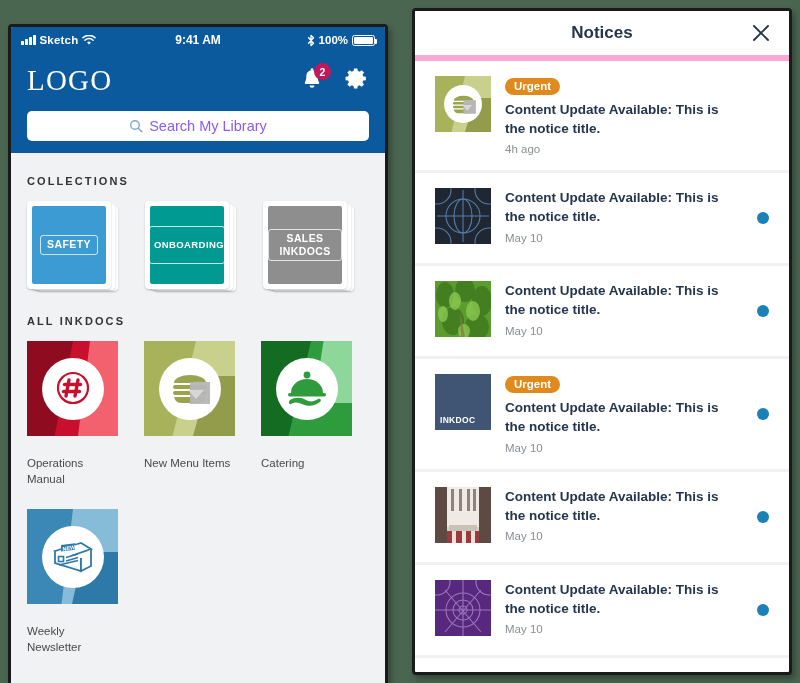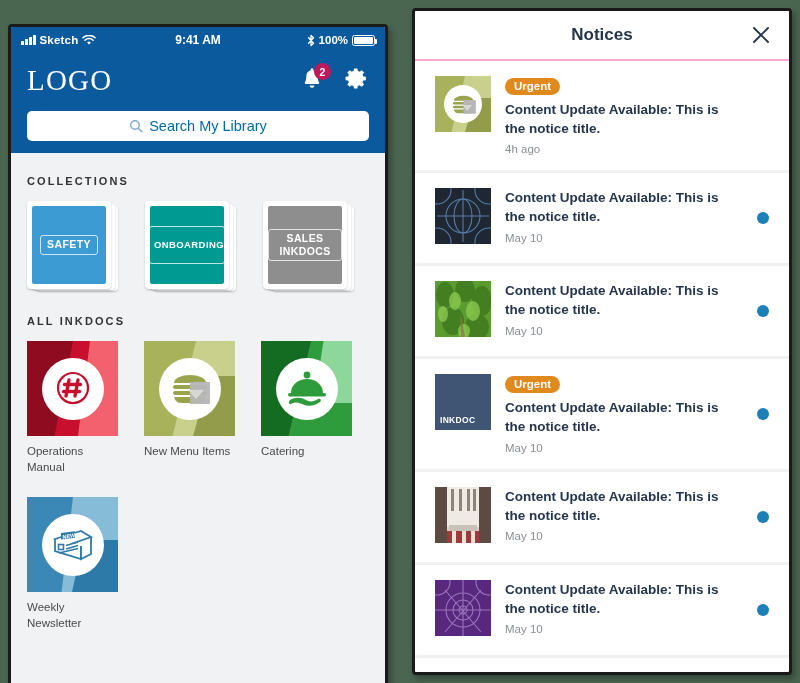--- a/index.html
+++ b/index.html
@@ -55,21 +55,21 @@
   .badge {
     position: absolute; right: -7px; top: -4px;
     min-width: 17px; height: 17px; border-radius: 9px;
     background: #c2185b; color: #fff; font-size: 10.5px; font-weight: bold;
     display: flex; align-items: center; justify-content: center; padding: 0 4px;
   }
   .search-bar {
     margin-top: 10px; height: 30px; background: #fff; border-radius: 5px;
     display: flex; align-items: center; justify-content: center; gap: 6px;
   }
-  .search-ph { color: #0369a1; font-size: 14.5px; }
+  .search-ph { color: #8b5cf6; font-size: 14.5px; }
 
   .content { padding: 0 16px; background: #f1f2f4; height: 100%; }
   .section-label {
     font-size: 11px; font-weight: bold; letter-spacing: 2.1px;
     color: #333; padding: 22px 0 14px;
   }
   .coll-row { display: flex; gap: 27px; }
   .coll-stack { position: relative; width: 91px; height: 92px; }
   .coll-stack .card {
     position: absolute; background: #fff; border-radius: 4px;
@@ -85,42 +85,42 @@
   .coll-tag {
     border: 1.5px solid rgba(255,255,255,.75); border-radius: 3px;
     color: #fff; font-size: 10.5px; font-weight: bold; letter-spacing: .4px;
     padding: 2px 6px; text-align: center; line-height: 1.25; max-width: 76px;
   }
 
   .doc-row { display: flex; gap: 26px; }
   .doc { width: 91px; }
   .doc-thumb { width: 91px; height: 95px; position: relative; overflow: hidden; }
   .doc-title {
-    font-size: 11.5px; color: #4a4a4a; margin-top: 8px; line-height: 1.35;
+    font-size: 11.5px; color: #4a4a4a; margin-top: 20px; line-height: 1.35;
   }
   .circle-badge {
     position: absolute; left: 50%; top: 50%; transform: translate(-50%,-50%);
     width: 62px; height: 62px; border-radius: 50%; background: #fff;
     display: flex; align-items: center; justify-content: center;
   }
   .tri { position: absolute; }
 
   
   .panel {
     position: absolute; left: 412px; top: 8px;
     width: 380px; height: 667px;
     background: #fff;
     border: 3px solid #1a1a1a;
     border-radius: 4px;
     overflow: hidden;
     box-shadow: 3px 4px 6px rgba(0,0,0,.30);
   }
   .panel-head {
     height: 50px; display: flex; align-items: center; justify-content: center;
-    position: relative; background: #fff; border-bottom: 2px solid #f9a8d4;
+    position: relative; background: #fff; border-bottom: 6px solid #f9a8d4;
   }
   .panel-title { font-size: 17px; font-weight: bold; color: #24354c; }
   .close-x {
     position: absolute; right: 18px; top: 50%; transform: translateY(-50%);
     width: 20px; height: 20px; cursor: pointer;
   }
   .notice {
     display: flex; align-items: flex-start; gap: 14px;
     padding: 15px 16px 15px 20px;
     border-bottom: 3px solid #f0f1f3;

